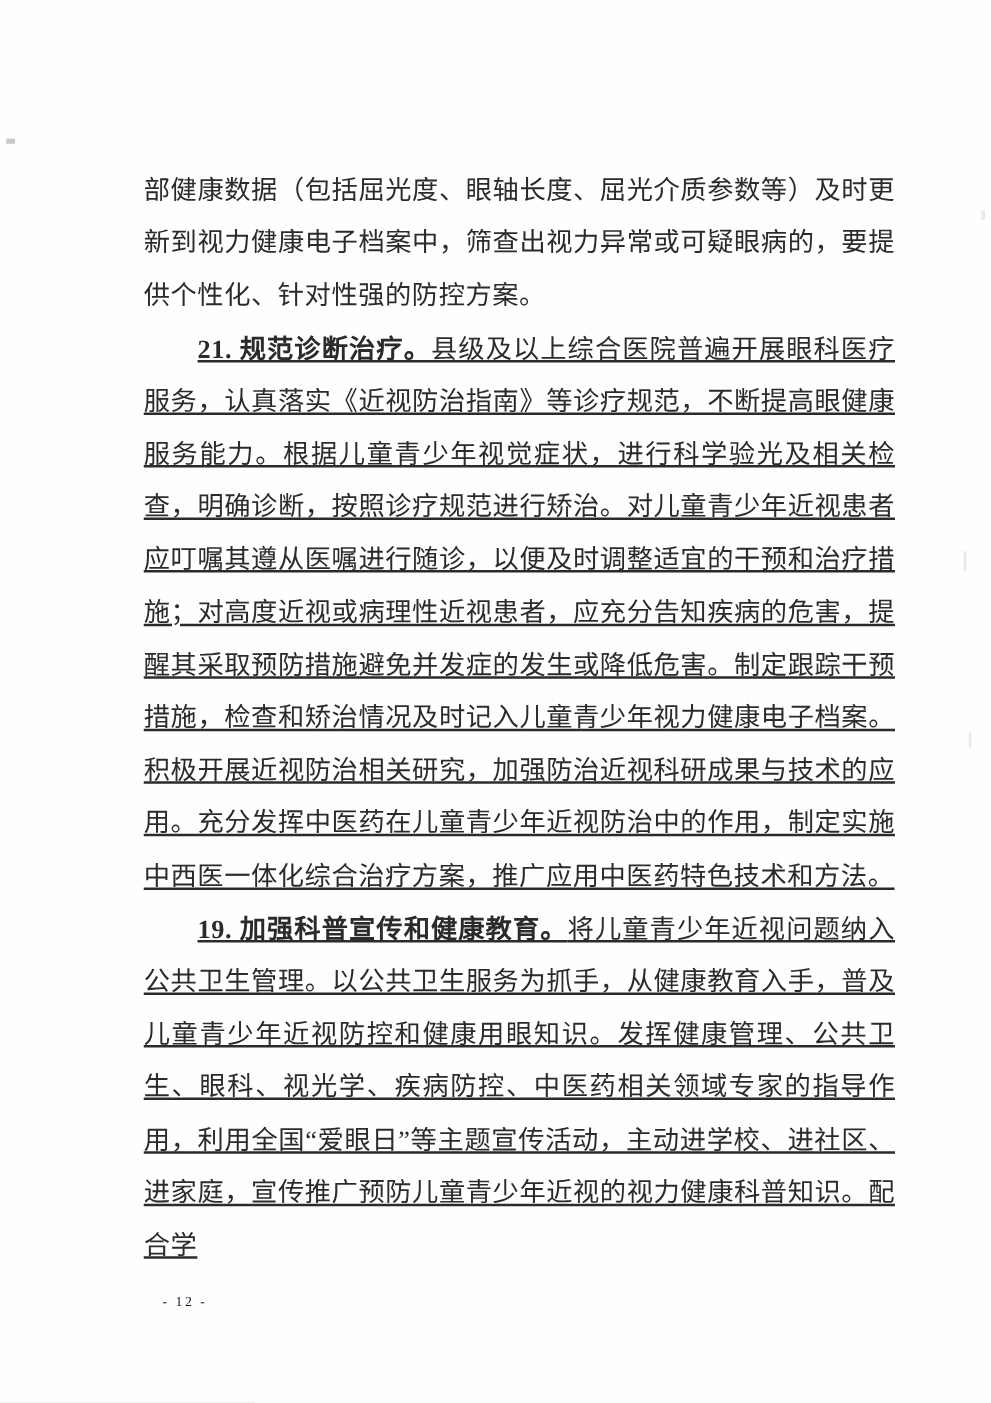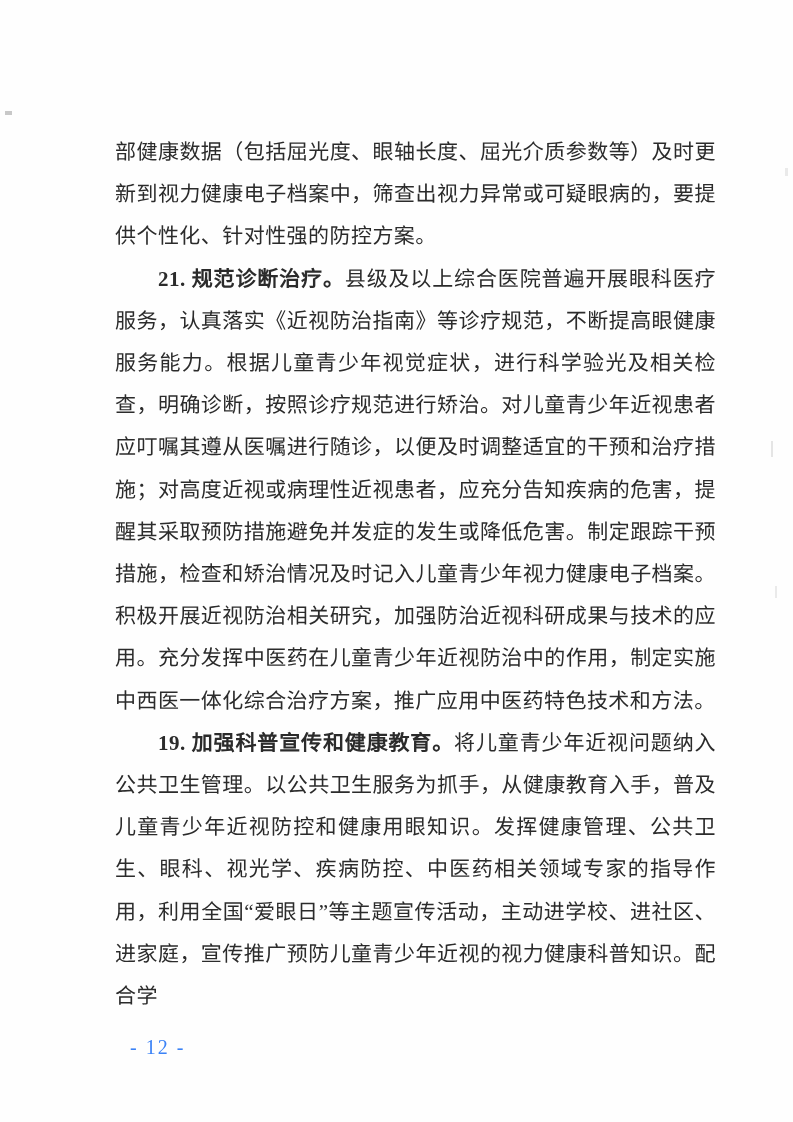--- a/index.html
+++ b/index.html
@@ -27,31 +27,32 @@
     letter-spacing: 0.45px;
     text-align: justify;
     text-justify: inter-ideograph;
   }
   .text-block p {
     margin: 0;
     padding: 0;
   }
   .para-indent {
     text-indent: 2.05em;
+    text-decoration: underline;
   }
   .section-heading {
     font-weight: bold;
   }
   .page-number {
     position: absolute;
     left: 130px;
     top: 1036px;
-    font-size: 20px;
+    font-size: 11px;
     letter-spacing: 2px;
-    color: #3b82f6;
+    color: #0f172a;
   }
   
   .speck {
     position: absolute;
     background: #9a9a9a;
     opacity: 0.55;
   }
   .speck-1 { left: 5px;  top: 111px; width: 7px; height: 4px; }
   .speck-2 { left: 771px; top: 441px; width: 2px; height: 16px; opacity: 0.25; }
   .speck-3 { left: 775px; top: 586px; width: 2px; height: 12px; opacity: 0.2; }

